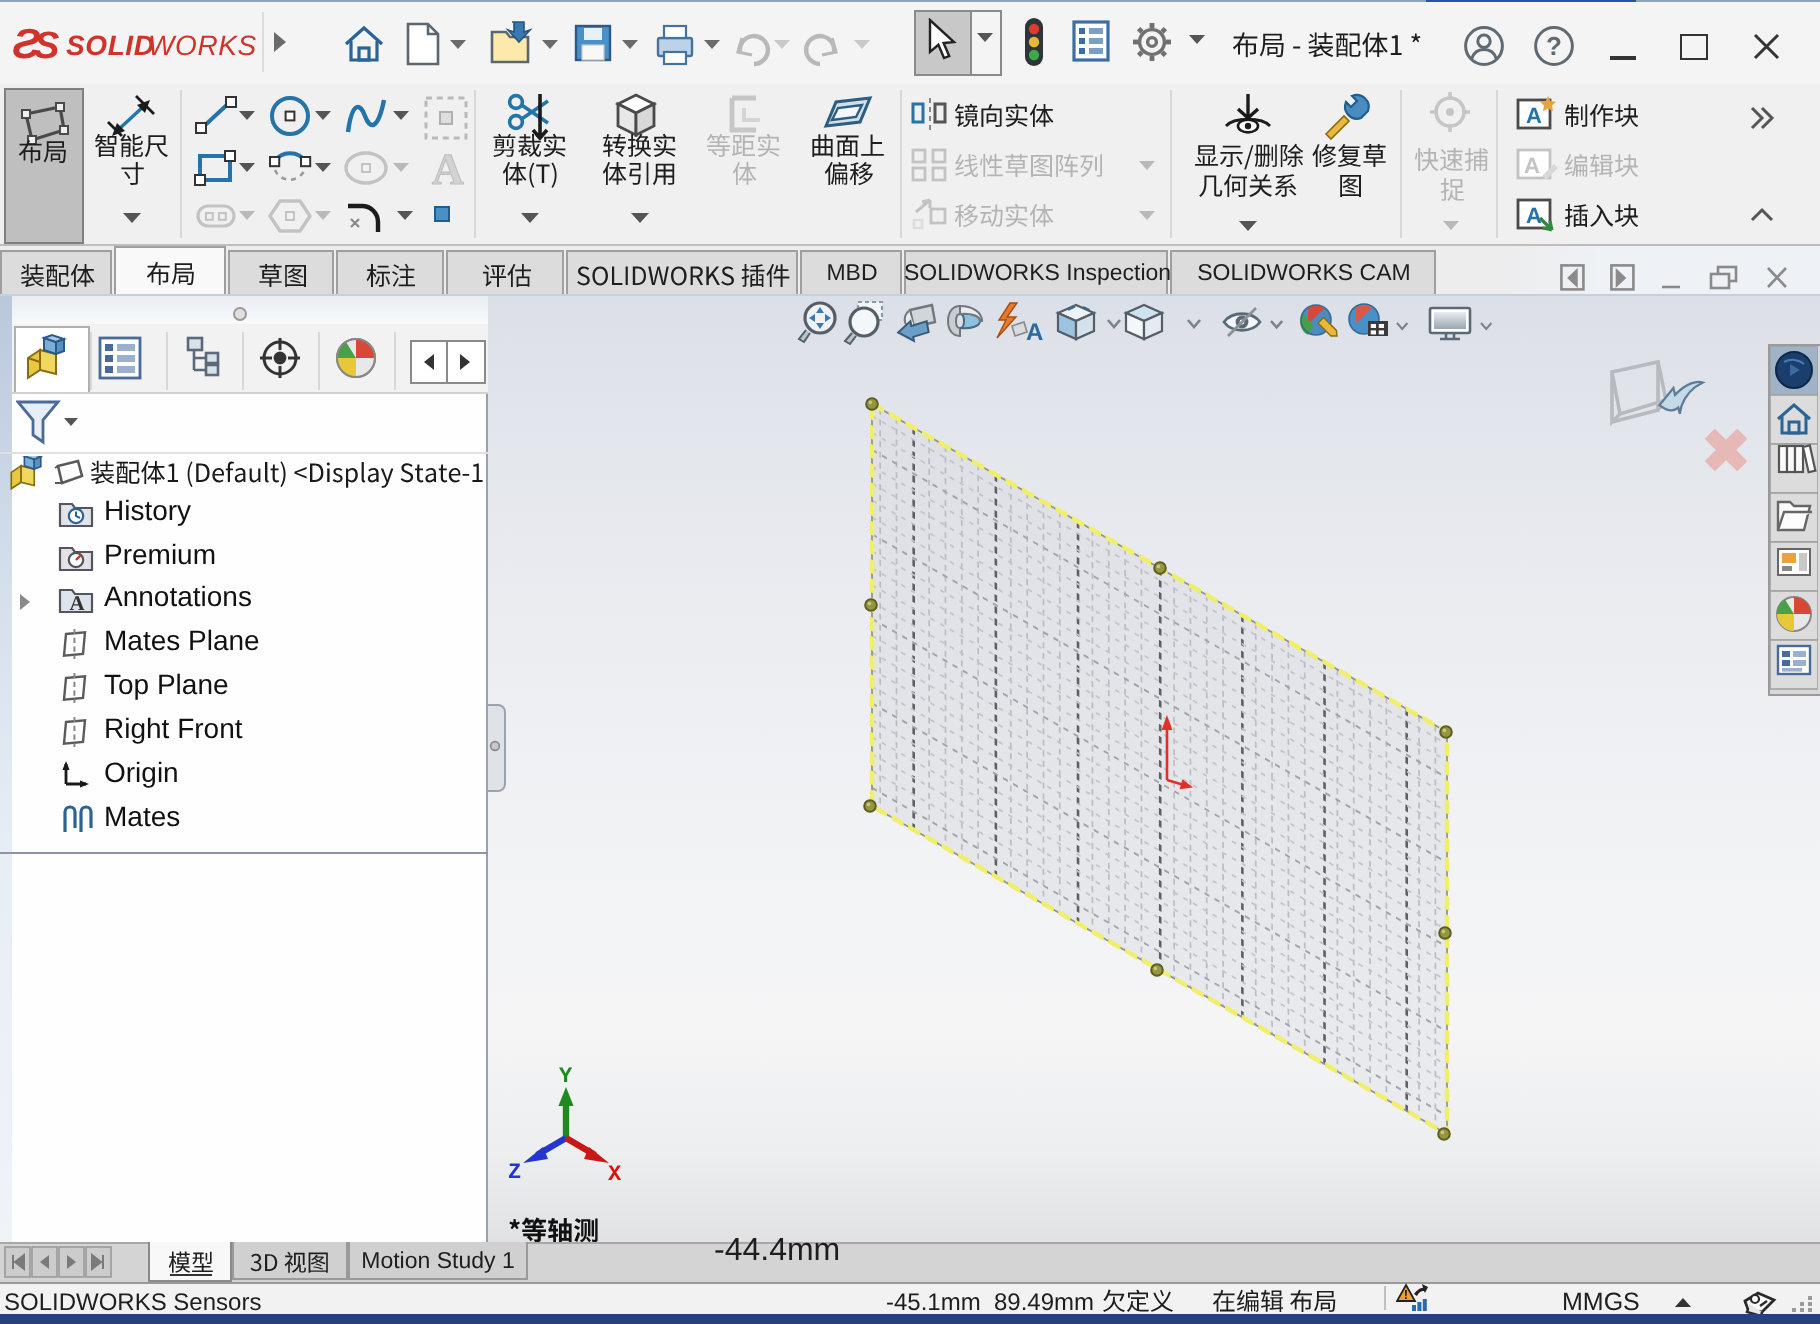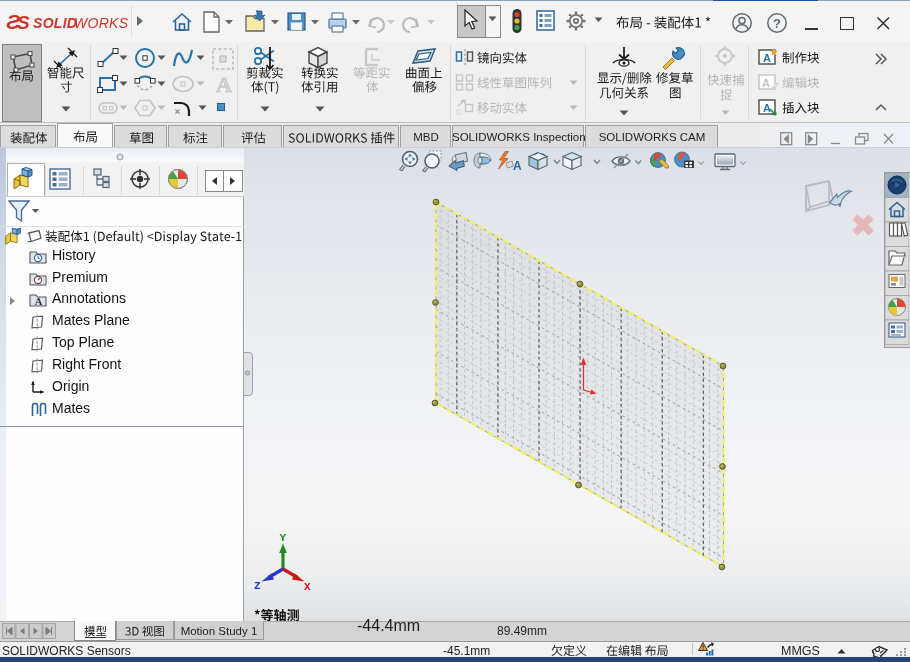--- a/index.html
+++ b/index.html
@@ -901,21 +901,21 @@
     <svg width="40" height="14" viewBox="0 0 40 14">
       <path d="M3 11.6C4.5 11.6 5.7 10.8 5.7 9.2C5.7 8.1 4.9 7.3 4 7.1V7C4.9 6.7 5.5 6 5.5 5C5.5 3.7 4.4 2.9 3 2.9C2 2.9 1.3 3.3 0.6 3.9L1.2 4.6C1.7 4.1 2.3 3.8 3 3.8C3.8 3.8 4.4 4.3 4.4 5.1C4.4 6 3.8 6.7 2 6.7V7.5C4 7.5 4.7 8.2 4.7 9.2C4.7 10.2 4 10.8 3 10.8C2 10.8 1.4 10.3 0.9 9.8L0.3 10.5C0.9 11.1 1.7 11.6 3 11.6Z M7.5 11.5H9.7C12.2 11.5 13.6 9.9 13.6 7.3C13.6 4.6 12.2 3.1 9.6 3.1H7.5ZM8.6 10.6V3.9H9.6C11.5 3.9 12.5 5.1 12.5 7.3C12.5 9.4 11.5 10.6 9.6 10.6Z M22 2.4V8.5H22.9V3.2H26.4V8.5H27.3V2.4ZM18.6 2.3C19.1 2.7 19.5 3.3 19.7 3.8L20.4 3.3C20.2 2.9 19.7 2.3 19.3 1.9ZM24.2 4V6.3C24.2 8.1 23.9 10.3 20.9 11.8C21.1 11.9 21.4 12.2 21.5 12.4C23.2 11.5 24.1 10.3 24.6 9V11.3C24.6 12 24.9 12.2 25.7 12.2H26.7C27.7 12.2 27.9 11.8 28 10C27.7 9.9 27.5 9.8 27.2 9.6C27.2 11.3 27.1 11.6 26.7 11.6H25.8C25.5 11.6 25.4 11.5 25.4 11.2V8.3H24.8C25 7.6 25 6.9 25 6.3V4ZM17.6 3.8V4.6H20.4C19.7 6.1 18.5 7.5 17.3 8.3C17.4 8.5 17.7 8.9 17.7 9.2C18.2 8.8 18.6 8.4 19.1 7.9V12.4H19.9V7.5C20.3 8 20.8 8.6 21 9L21.6 8.3C21.3 8 20.5 7.1 20.1 6.6C20.6 5.9 21.1 5 21.4 4.1L21 3.8L20.8 3.8Z M32.7 8.3C33.6 8.5 34.8 8.9 35.4 9.2L35.8 8.6C35.1 8.3 34 7.9 33.1 7.8ZM31.5 9.8C33.1 9.9 35.1 10.4 36.2 10.8L36.6 10.2C35.5 9.8 33.5 9.3 31.9 9.2ZM29.3 2.3V12.4H30.2V11.9H38.1V12.4H38.9V2.3ZM30.2 11.2V3.1H38.1V11.2ZM33.1 3.4C32.6 4.3 31.6 5.2 30.6 5.8C30.8 5.9 31.1 6.2 31.2 6.3C31.5 6.1 31.9 5.8 32.2 5.5C32.6 5.9 33 6.2 33.5 6.5C32.5 7 31.4 7.3 30.4 7.5C30.5 7.7 30.7 8 30.8 8.2C31.9 8 33.1 7.5 34.2 6.9C35.2 7.5 36.3 7.9 37.4 8.1C37.5 7.9 37.7 7.6 37.8 7.4C36.8 7.3 35.8 6.9 34.9 6.5C35.8 6 36.5 5.3 37 4.5L36.5 4.2L36.4 4.3H33.4C33.6 4.1 33.7 3.8 33.9 3.6ZM32.7 5 32.8 4.9H35.8C35.4 5.4 34.8 5.8 34.2 6.2C33.6 5.8 33.1 5.4 32.7 5Z" fill="#1e1e1e"></path>
     </svg>
   </div>
 <div class="ab" style="left:174px;top:621px;width:90px;height:19px;background:#d0d0d0;border:1px solid #9a9a9a;border-top:none;box-sizing:border-box"></div>
 <div class="ab lat" style="left:174px;top:625px;width:90px;text-align:center;font-size:11.5px">Motion Study 1</div>
 <div class="ab" style="left:0;top:641px;width:910px;height:16px;background:#f2f2f2;border-top:1px solid #9a9a9a;box-sizing:border-box"></div>
 <div class="ab lat" style="left:2px;top:644px;font-size:12px">SOLIDWORKS Sensors</div>
 <div class="ab lat" style="left:357px;top:617px;font-size:16px">-44.4mm</div>
 <div class="ab lat" style="left:443px;top:644px;font-size:12px">-45.1mm</div>
-<div class="ab lat" style="left:497px;top:624px;font-size:12px">89.49mm</div>
+<div class="ab lat" style="left:497px;top:644px;font-size:12px">89.49mm</div>
 <div style="position:absolute;left:551px;top:643px;">
     <svg width="37" height="15" viewBox="0 0 37 15">
       <path d="M3.3 1.8C2.8 3.8 1.9 5.7 0.7 6.9C0.9 7.1 1.4 7.4 1.6 7.5C2.2 6.8 2.8 5.8 3.3 4.8H9.9C9.6 5.7 9.1 6.7 8.7 7.3L9.5 7.7C10.1 6.8 10.7 5.4 11.2 4.1L10.5 3.8L10.3 3.9H3.6C3.9 3.3 4.1 2.7 4.3 2ZM5.5 5.4V6.1C5.5 7.9 5.1 10.5 0.5 12.3C0.7 12.4 1 12.8 1.1 13C4.2 11.8 5.5 10.1 6.1 8.6C7 10.8 8.5 12.3 10.9 13C11 12.7 11.3 12.3 11.5 12.2C8.7 11.5 7.1 9.7 6.4 7.1C6.4 6.7 6.4 6.4 6.4 6.2V5.4Z M14.7 7.5C14.4 9.6 13.8 11.4 12.4 12.4C12.6 12.5 13 12.8 13.2 13C14 12.3 14.5 11.4 15 10.3C16.1 12.3 17.9 12.8 20.4 12.8H23.2C23.2 12.5 23.4 12.1 23.5 11.9C22.9 11.9 20.9 11.9 20.4 11.9C19.7 11.9 19.1 11.8 18.5 11.7V9.3H22V8.5H18.5V6.5H21.5V5.6H14.5V6.5H17.5V11.5C16.5 11.1 15.8 10.4 15.3 9.1C15.4 8.6 15.5 8.1 15.6 7.6ZM17.1 2.1C17.3 2.4 17.5 2.9 17.7 3.3H13V5.9H13.9V4.1H22.1V5.9H23V3.3H18.7C18.6 2.9 18.3 2.3 18 1.8Z M29 2.2C29.4 3.1 29.9 4.3 30.1 5.1L31 4.8C30.7 4 30.2 2.8 29.7 1.9ZM33.5 2.8C32.8 5.1 31.7 7.1 30 8.8C28.5 7.3 27.3 5.4 26.6 3.3L25.7 3.6C26.6 5.8 27.8 7.8 29.4 9.4C28.1 10.6 26.4 11.5 24.4 12.2C24.6 12.4 24.8 12.7 24.9 12.9C27 12.2 28.7 11.3 30 10.1C31.4 11.3 33 12.3 34.9 12.9C35.1 12.7 35.3 12.3 35.5 12.1C33.7 11.6 32.1 10.6 30.7 9.4C32.4 7.7 33.6 5.5 34.4 3.1Z" fill="#1e1e1e"></path>
     </svg>
   </div>
 <div style="position:absolute;left:606px;top:643px;">
     <svg width="63" height="15" viewBox="0 0 63 15">
       <path d="M4.7 1.9C4.5 2.5 4.3 3.2 4.1 3.8H0.8V4.6H3.7C2.9 6.2 1.8 7.6 0.5 8.6C0.6 8.8 0.8 9.2 0.9 9.4C1.4 9 1.9 8.6 2.3 8.2V12.9H3.2V7.1C3.8 6.3 4.3 5.5 4.7 4.6H11.3V3.8H5.1C5.3 3.2 5.5 2.7 5.6 2.1ZM7.2 5.3V7.6H4.5V8.4H7.2V11.8H4V12.7H11.3V11.8H8.1V8.4H10.8V7.6H8.1V5.3Z M12.5 11.4 12.7 12.2C13.7 11.8 14.9 11.3 16.2 10.8L16 10C14.7 10.5 13.4 11.1 12.5 11.4ZM12.7 6.9C12.9 6.8 13.2 6.8 14.5 6.6C14 7.4 13.6 8 13.4 8.2C13 8.7 12.8 9 12.5 9C12.6 9.2 12.8 9.6 12.8 9.8C13 9.7 13.4 9.6 16.1 8.9C16 8.7 16 8.4 16 8.2L14 8.6C14.9 7.5 15.7 6.2 16.4 4.8L15.6 4.4C15.4 4.9 15.2 5.4 14.9 5.8L13.6 5.9C14.3 4.9 15 3.5 15.4 2.2L14.6 1.9C14.1 3.4 13.3 5 13.1 5.4C12.9 5.8 12.7 6 12.5 6.1C12.6 6.3 12.7 6.7 12.7 6.9ZM19.5 7.8V9.6H18.5V7.8ZM20.1 7.8H21V9.6H20.1ZM17.8 7.1V12.9H18.5V10.3H19.5V12.6H20.1V10.3H21V12.6H21.6V10.3H22.5V12.1C22.5 12.2 22.4 12.2 22.3 12.2C22.2 12.2 22 12.2 21.8 12.2C21.9 12.4 21.9 12.7 22 12.9C22.4 12.9 22.7 12.9 22.9 12.7C23.1 12.6 23.2 12.4 23.2 12.1V7L22.5 7.1ZM21.6 7.8H22.5V9.6H21.6ZM19.3 2.1C19.5 2.4 19.6 2.9 19.8 3.2H17V5.8C17 7.7 16.9 10.3 15.8 12.3C15.9 12.3 16.3 12.6 16.5 12.8C17.6 10.8 17.8 8 17.8 6H23V3.2H20.7C20.6 2.8 20.4 2.3 20.1 1.8ZM17.8 4H22.2V5.3H17.8Z M30.6 3H33.8V4.2H30.6ZM29.8 2.3V4.9H34.7V2.3ZM25 8C25.1 7.9 25.4 7.8 25.8 7.8H26.9V9.6L24.5 10L24.7 10.9L26.9 10.4V12.9H27.8V10.2L29.1 10L29.1 9.2L27.8 9.4V7.8H28.9V7H27.8V5.2H26.9V7H25.8C26.1 6.2 26.4 5.2 26.7 4.2H28.9V3.3H27C27.1 2.9 27.2 2.5 27.2 2.1L26.4 1.9C26.3 2.4 26.2 2.9 26.1 3.3H24.6V4.2H25.9C25.6 5.2 25.4 6 25.3 6.3C25.1 6.8 24.9 7.2 24.7 7.2C24.8 7.4 24.9 7.8 25 8ZM33.8 6.3V7.4H30.7V6.3ZM28.8 11.1 28.9 11.9 33.8 11.5V13H34.6V11.4L35.5 11.4L35.5 10.6L34.6 10.7V6.3H35.4V5.6H29.1V6.3H29.9V11ZM33.8 8.1V9.1H30.7V8.1ZM33.8 9.8V10.7L30.7 11V9.8Z M43.5 1.9C43.3 2.5 43.1 3.1 42.8 3.8H39.4V4.6H42.4C41.6 6.2 40.5 7.7 39.1 8.7C39.2 8.9 39.5 9.2 39.6 9.5C40.2 9 40.8 8.5 41.4 7.9V11.8H42.3V7.7H44.8V13H45.7V7.7H48.4V10.7C48.4 10.9 48.4 10.9 48.2 10.9C48 10.9 47.3 10.9 46.5 10.9C46.6 11.1 46.8 11.5 46.8 11.7C47.8 11.7 48.5 11.7 48.8 11.6C49.2 11.4 49.3 11.2 49.3 10.7V6.8H48.4H45.7V5.2H44.8V6.8H42.2C42.7 6.1 43.1 5.4 43.4 4.6H50V3.8H43.8C44 3.2 44.2 2.7 44.4 2.1Z M52.5 2.5V5.4C52.5 7.4 52.4 10.1 51 12.1C51.2 12.2 51.6 12.5 51.7 12.6C52.8 11.2 53.2 9.2 53.3 7.5H60.7C60.6 10.5 60.4 11.7 60.2 12C60.1 12.1 60 12.1 59.7 12.1C59.5 12.1 58.9 12.1 58.3 12.1C58.4 12.3 58.5 12.7 58.5 12.9C59.2 13 59.8 13 60.1 12.9C60.5 12.9 60.7 12.8 61 12.5C61.3 12.1 61.5 10.8 61.6 7.1C61.6 7 61.6 6.7 61.6 6.7H53.4L53.4 5.6H60.8V2.5ZM53.4 3.3H59.9V4.9H53.4ZM54.4 8.4V12.2H55.2V11.5H59V8.4ZM55.2 9.2H58.1V10.8H55.2Z" fill="#1e1e1e"></path>
     </svg>
   </div>

